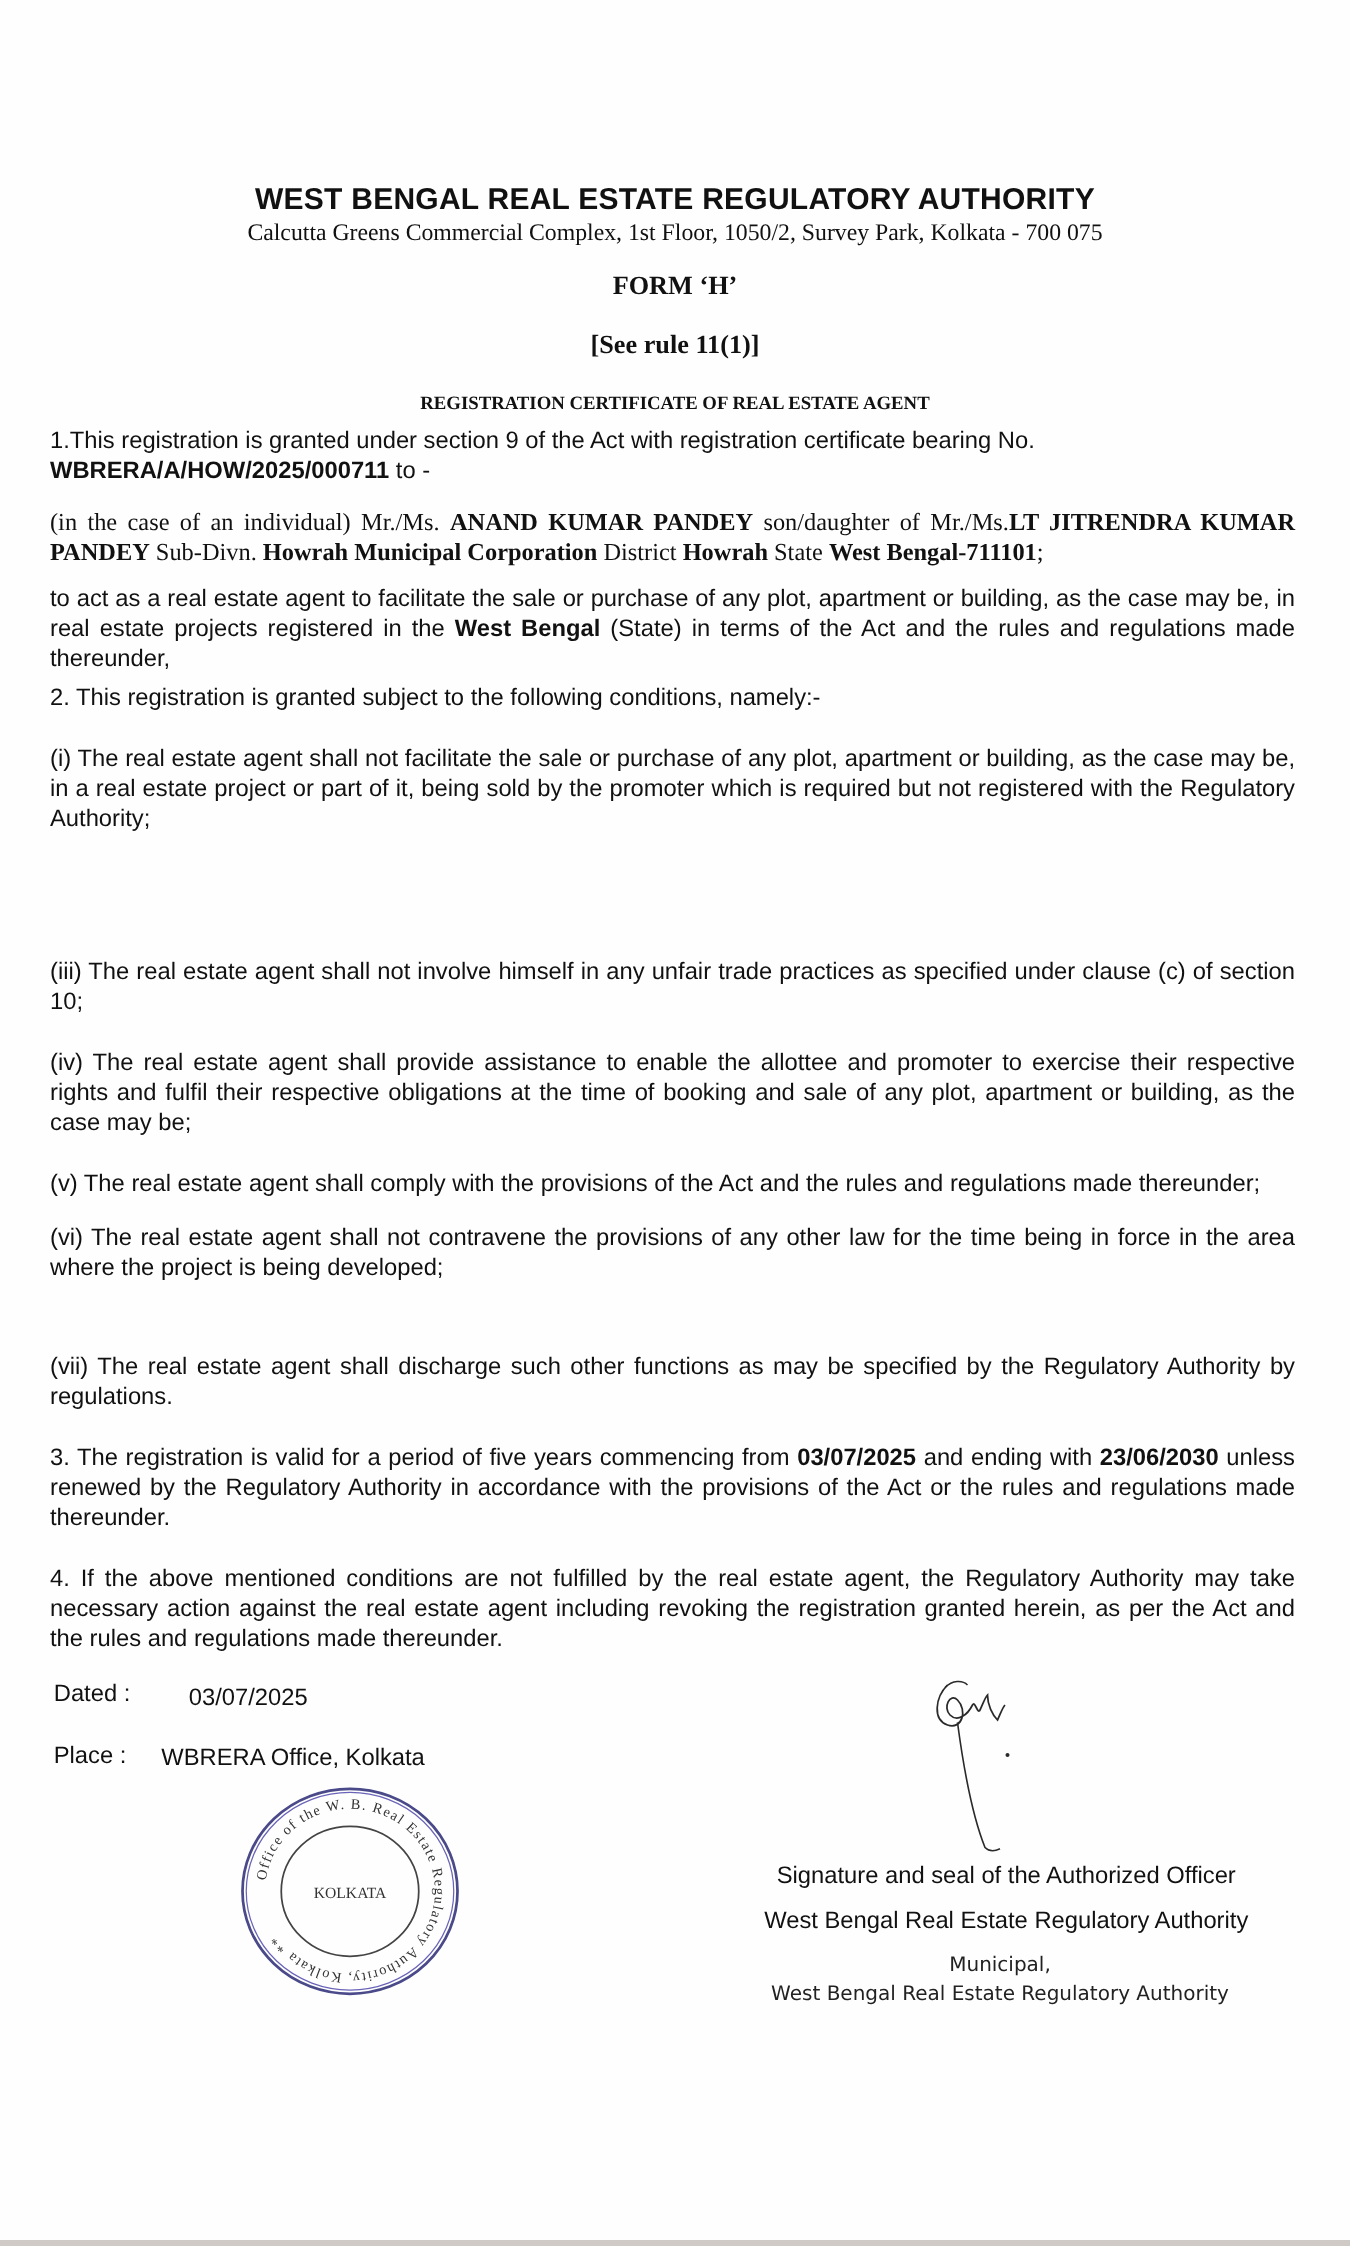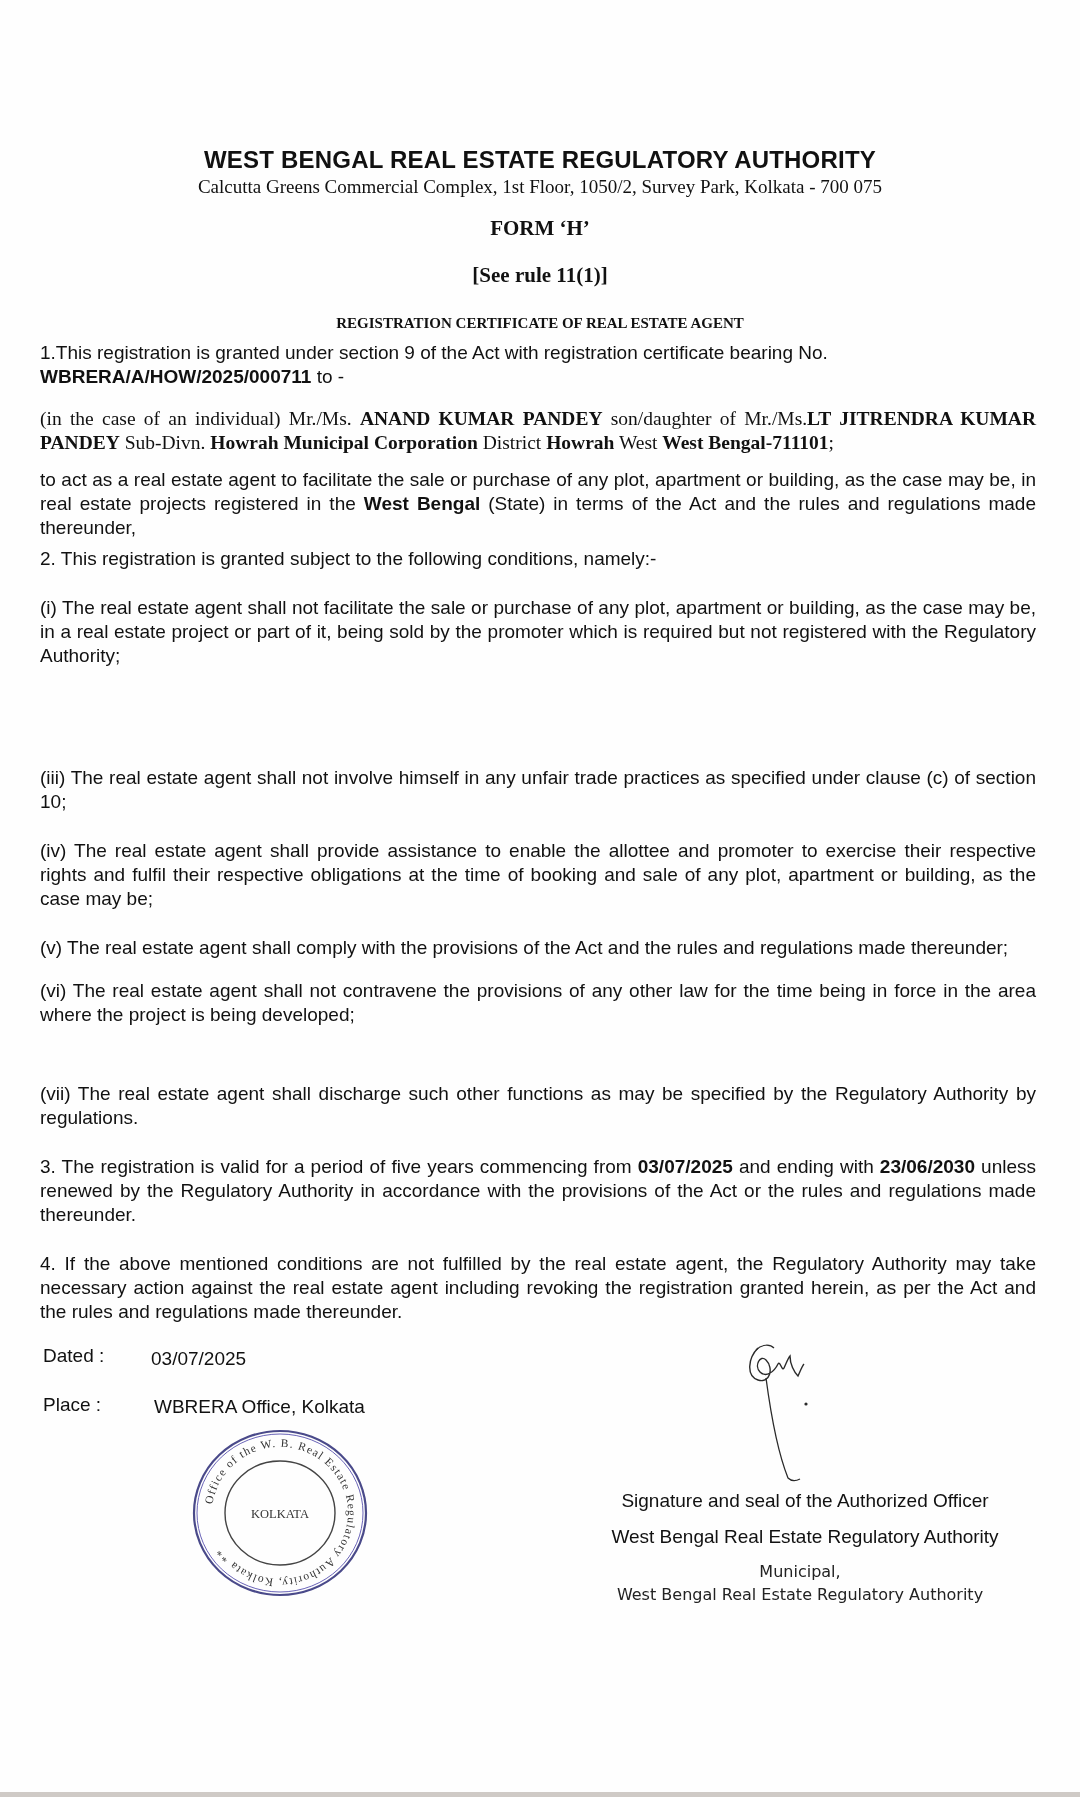--- a/index.html
+++ b/index.html
@@ -33,21 +33,21 @@
   <div class="center serif form">FORM ‘H’</div>
   <div class="center serif rule">[See rule 11(1)]</div>
   <div class="center serif cert-title">REGISTRATION CERTIFICATE OF REAL ESTATE AGENT</div>
 
   <div class="para sans" style="top:341px; text-align:left;">
     <span>1.This registration is granted under section 9 of the Act with registration certificate bearing No.</span><br>
     <span class="b">WBRERA/A/HOW/2025/000711</span><span> to -</span>
   </div>
 
   <div class="para serif" style="top:407px;">
-    <span>(in the case of an individual) Mr./Ms. </span><span class="b">ANAND KUMAR PANDEY</span><span> son/daughter of Mr./Ms.</span><span class="b">LT JITRENDRA KUMAR PANDEY</span><span> Sub-Divn. </span><span class="b">Howrah Municipal Corporation</span><span> District </span><span class="b">Howrah</span><span> West </span><span class="b">West Bengal-711101</span><span>;</span>
+    <span>(in the case of an individual) Mr./Ms. </span><span class="b">ANAND KUMAR PANDEY</span><span> son/daughter of Mr./Ms.</span><span class="b">LT JITRENDRA KUMAR PANDEY</span><span> Sub-Divn. </span><span class="b">Howrah Municipal Corporation</span><span> District </span><span class="b">Howrah</span><span> State </span><span class="b">West Bengal-711101</span><span>;</span>
   </div>
 
   <div class="para sans" style="top:468px;">
     <span>to act as a real estate agent to facilitate the sale or purchase of any plot, apartment or building, as the case may be, in real estate projects registered in the </span><span class="b">West Bengal</span><span> (State) in terms of the Act and the rules and regulations made thereunder,</span>
   </div>
 
   <div class="para sans" style="top:547px;">2.  This registration is granted subject to the following conditions, namely:-</div>
 
   <div class="para sans" style="top:596px;">(i)  The real estate agent shall not facilitate the sale or purchase of any plot, apartment or building, as the case may be, in a real estate project or part of it, being  sold by the promoter which is required but not registered with the Regulatory Authority;</div>
   <div class="para sans" style="top:766px;">(iii) The real estate agent shall not involve himself in any unfair trade practices as specified under clause (c) of section 10;</div>
@@ -58,21 +58,21 @@
 
   <div class="para sans" style="top:1155px;">
     <span>3. The registration is valid for a period of five years commencing from </span><span class="b">03/07/2025</span><span> and ending with </span><span class="b">23/06/2030</span><span> unless renewed by the Regulatory Authority in accordance with the provisions of the Act or the rules and regulations made thereunder.</span>
   </div>
 
   <div class="para sans" style="top:1252px;">4. If the above mentioned conditions are not fulfilled by the real estate agent, the Regulatory Authority may take necessary action against the real estate agent including revoking the registration granted herein, as per the Act and the rules and regulations made thereunder.</div>
 
   <div class="dated sans" style="left:43px; top:1345px;">Dated :</div>
   <div class="dated sans" style="left:151px; top:1348px;">03/07/2025</div>
   <div class="dated sans" style="left:43px; top:1394px;">Place :</div>
-  <div class="dated sans" style="left:154px; top:1396px;">WBRERA Office, Kolkata</div>
+  <div class="dated sans" style="left:129px; top:1396px;">WBRERA Office, Kolkata</div>
 
   <svg class="seal" viewBox="0 0 178 170">
     <defs>
       <path id="sealArc" d="M 89,85 m -68,0 a 68,66 0 1,1 136,0 a 68,66 0 1,1 -136,0"></path>
     </defs>
     <ellipse cx="89" cy="85" rx="86" ry="82" fill="none" stroke="#4a4a8a" stroke-width="2.2"></ellipse>
     <ellipse cx="89" cy="85" rx="83" ry="79" fill="none" stroke="#6a64b8" stroke-width="1"></ellipse>
     <ellipse cx="89" cy="85" rx="55" ry="52" fill="none" stroke="#444" stroke-width="1.4"></ellipse>
     <text font-family="Liberation Serif, serif" font-size="11.5" fill="#333" letter-spacing="1.2">
       <textPath href="#sealArc" startOffset="2%">Office of the W. B. Real Estate Regulatory Authority, Kolkata **</textPath>

